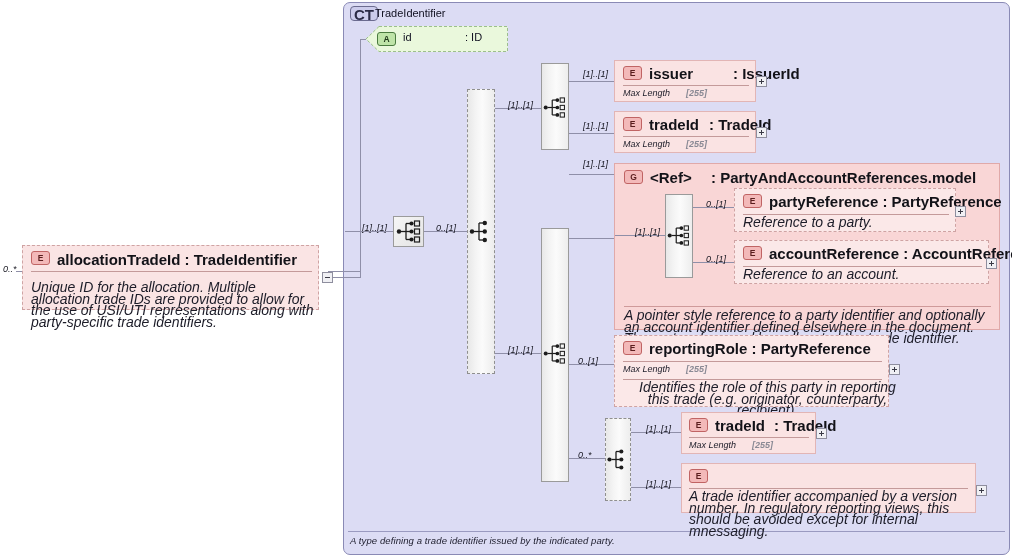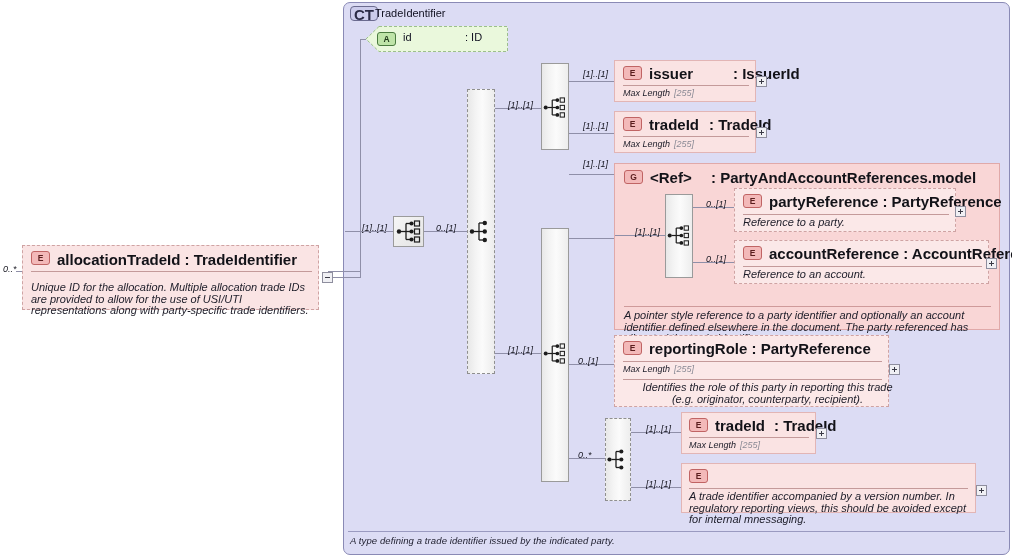--- a/index.html
+++ b/index.html
@@ -43,22 +43,22 @@
   
   .ebox{position:absolute;box-sizing:border-box;background:#fae3e3;border:1px solid #e2b5b5;}
   .ebox.dashed{border:1px dashed #cfa3a3;background:#fbe8e8;}
   .e-badge{position:absolute;left:7px;top:4px;width:19px;height:14px;border:1px solid #c06464;
        border-radius:3px;background:#f3b9b9;font-size:8.5px;line-height:13px;text-align:center;
        font-weight:bold;color:#5a1e1e;box-sizing:border-box;}
   .e-badge.g{background:#f3b9b9;}
   .e-name{position:absolute;top:4px;font-size:15px;font-weight:bold;color:#121218;white-space:nowrap;}
   .rule{position:absolute;height:1px;background:#c49a9a;}
   .facet{position:absolute;font-size:9px;font-style:italic;color:#1c1c28;}
-  .facet .val{color:#8a8a95;font-style:italic;padding-left:4px;}
-  .annot{position:absolute;font-size:11px;font-style:italic;color:#1c1c28;line-height:11.5px;}
+  .facet .val{color:#8a8a95;font-style:italic;padding-left:16px;font-weight:bold;}
+  .annot{position:absolute;font-size:14px;font-style:italic;color:#1c1c28;line-height:11.5px;}
 
   
   .toggle{position:absolute;width:11px;height:11px;background:#f0f0f4;border:1px solid #8e8e9e;
        box-sizing:border-box;}
   .toggle:after{content:"";position:absolute;left:2px;top:4px;width:5px;height:1px;background:#3a3a46;}
   .toggle.plus:before{content:"";position:absolute;left:4px;top:2px;width:1px;height:5px;background:#3a3a46;}
 
   
   .gpanel{position:absolute;box-sizing:border-box;background:#f9d6d6;border:1px solid #e0a9a9;}
 

